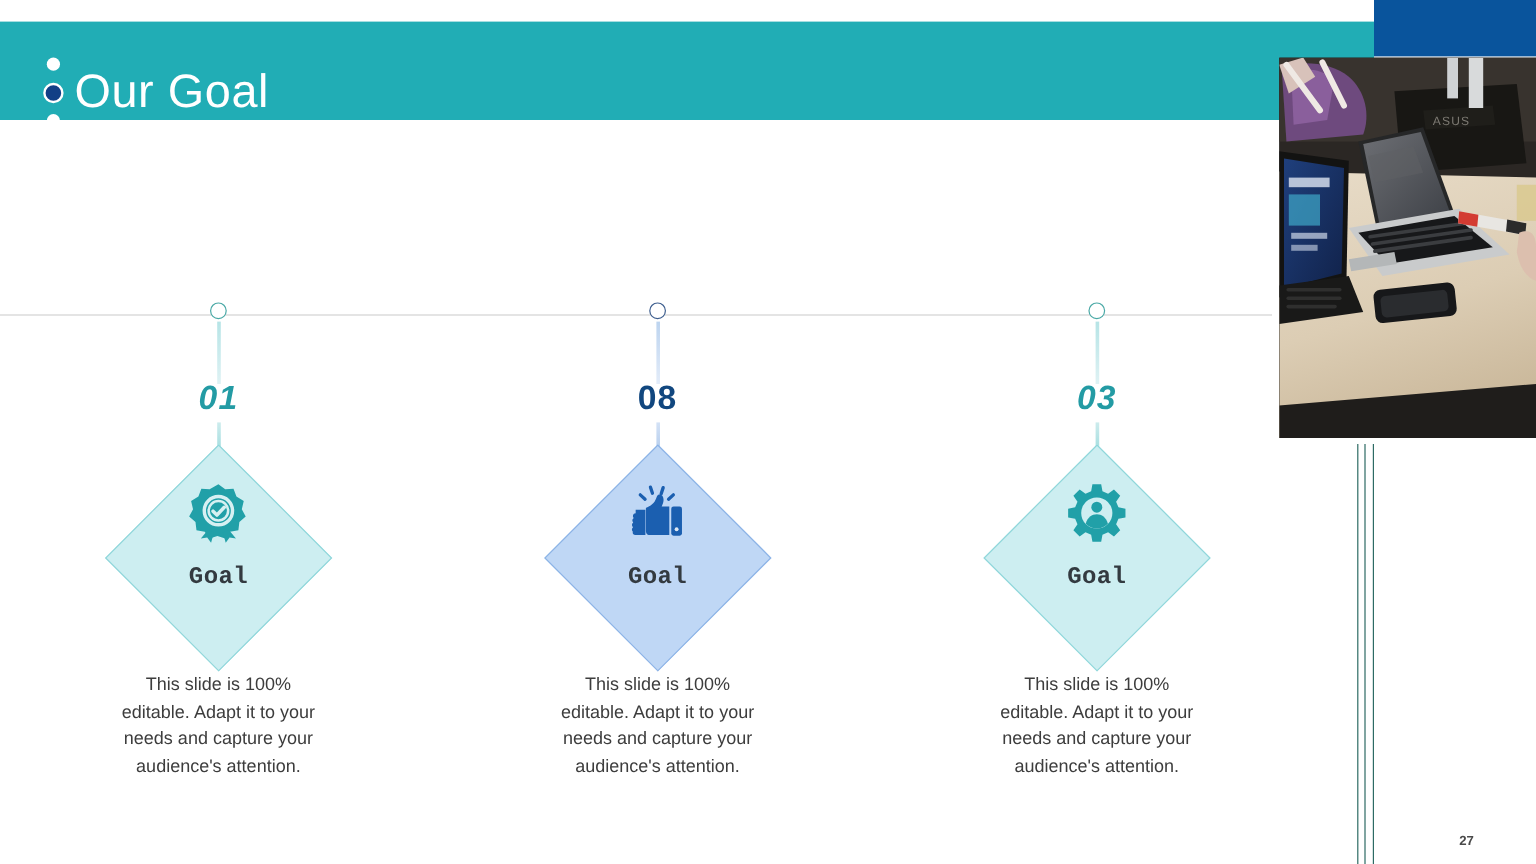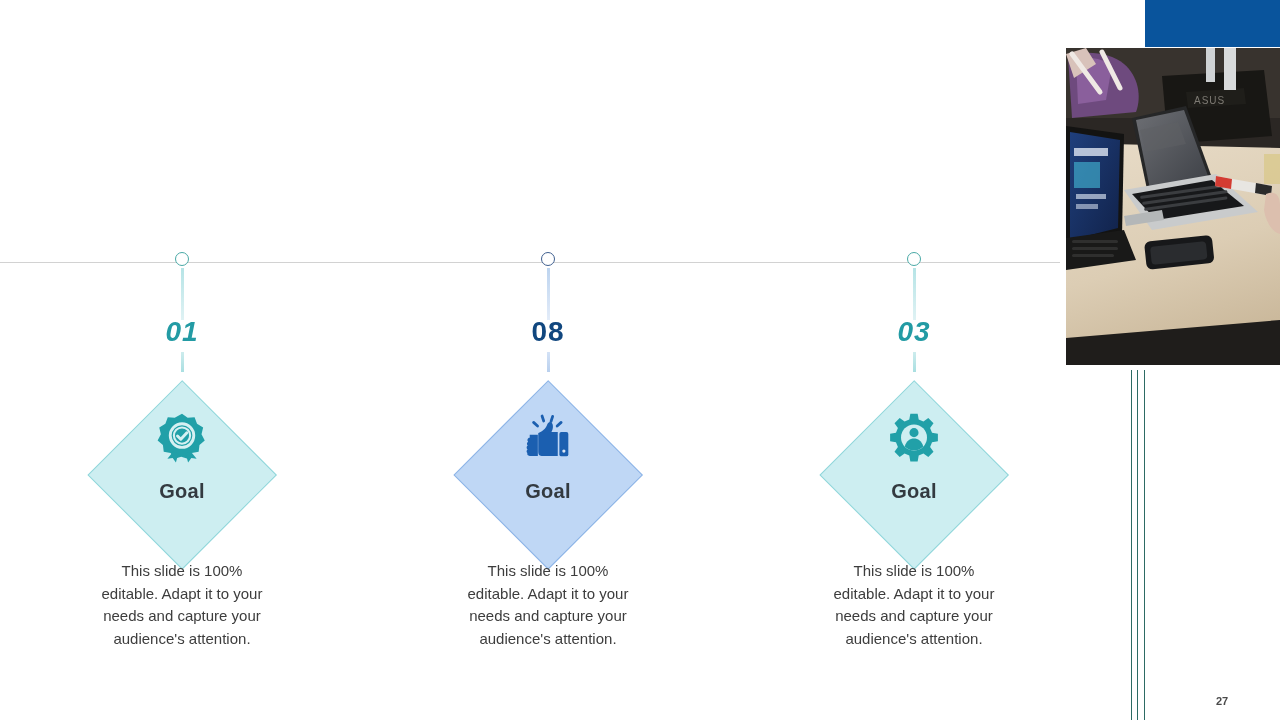--- a/index.html
+++ b/index.html
@@ -181,23 +181,24 @@
     width: 3px;
     height: 20px;
   }
   .col.c1 .stem-bottom, .col.c3 .stem-bottom { background: linear-gradient(#cdeced, #a9dfe1); }
   .col.c2 .stem-bottom { background: linear-gradient(#d4e2f6, #b9d0ee); }
 
   .diamond-wrap {
     position: absolute;
     left: 50%;
     margin-left: -95px;
-    top: 128px;
+    top: 118px;
     width: 190px;
     height: 190px;
+    font-family: Liberation Mono, monospace;
   }
   .diamond {
     position: absolute;
     left: 27.8px;
     top: 27.8px;
     width: 134.4px;
     height: 134.4px;
     transform: rotate(45deg);
     box-sizing: border-box;
   }
@@ -243,20 +244,28 @@
     text-align: center;
   }
 </style>
 </head>
 <body>
 
 <div id="slide">
 
   <div class="blue-block"></div>
 
+  <div class="header-bar">
+    <div class="header-dots">
+      <span class="hdot d1"></span>
+      <span class="hdot mid"></span>
+      <span class="hdot d3"></span>
+    </div>
+    <div class="header-title">Our Goal</div>
+  </div>
 
   <div class="photo">
     <svg width="214" height="317" viewBox="0 0 214 317" xmlns="http://www.w3.org/2000/svg">
       <defs>
         <linearGradient id="tableg" x1="0" y1="0" x2="0.3" y2="1">
           <stop offset="0%" stop-color="#e8dcc8"></stop>
           <stop offset="60%" stop-color="#dccdb4"></stop>
           <stop offset="100%" stop-color="#cbb99c"></stop>
         </linearGradient>
         <linearGradient id="screeng" x1="0" y1="0" x2="1" y2="1">

